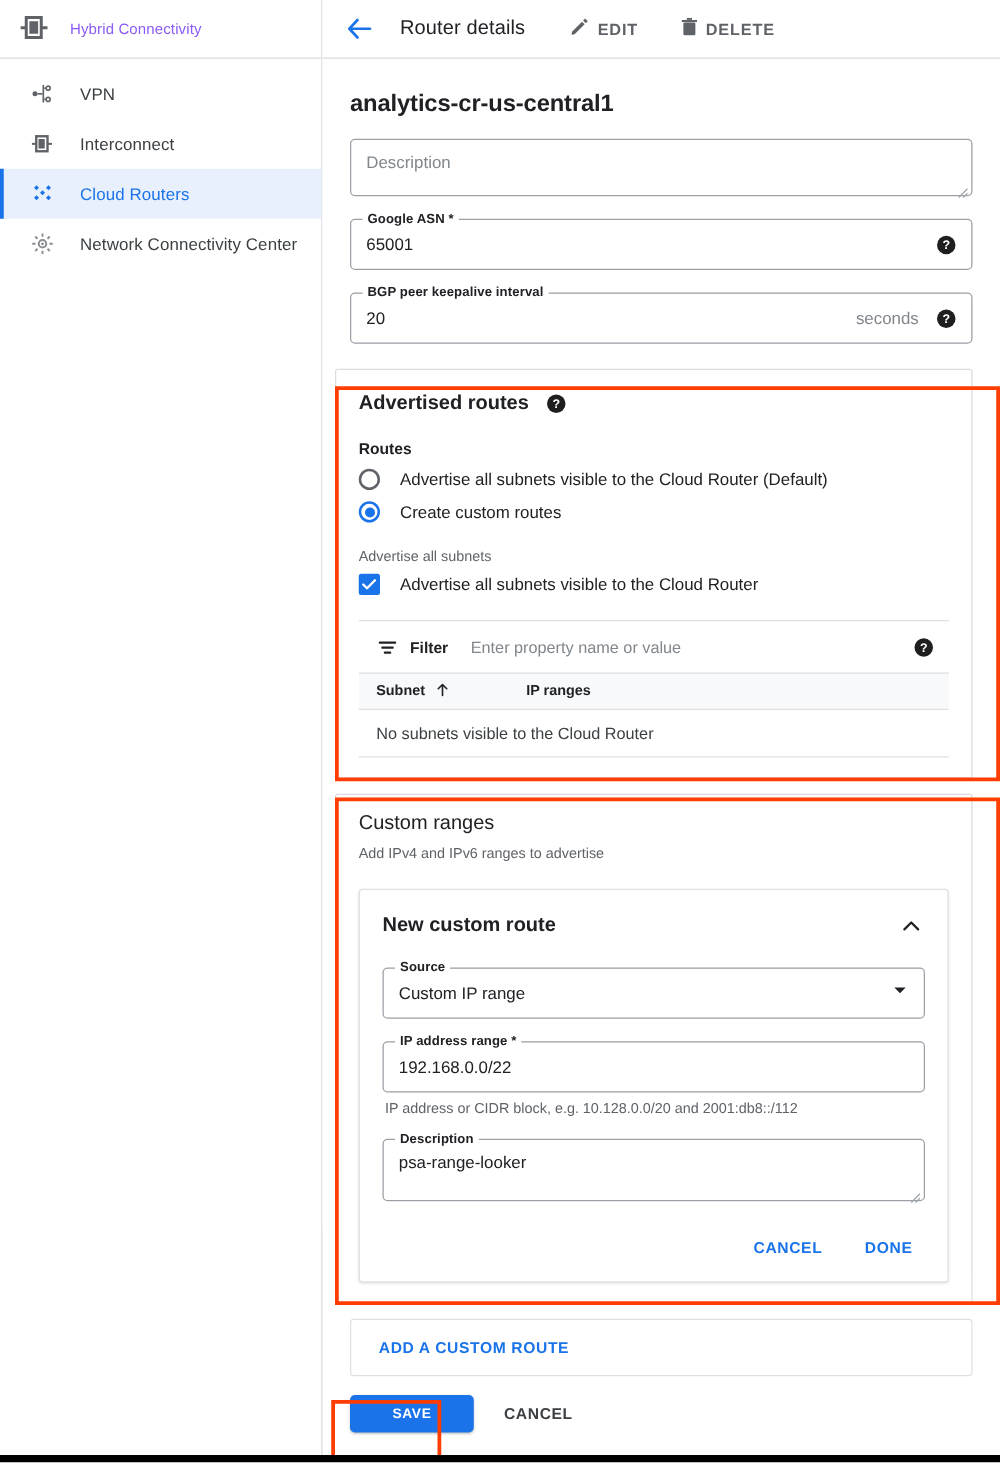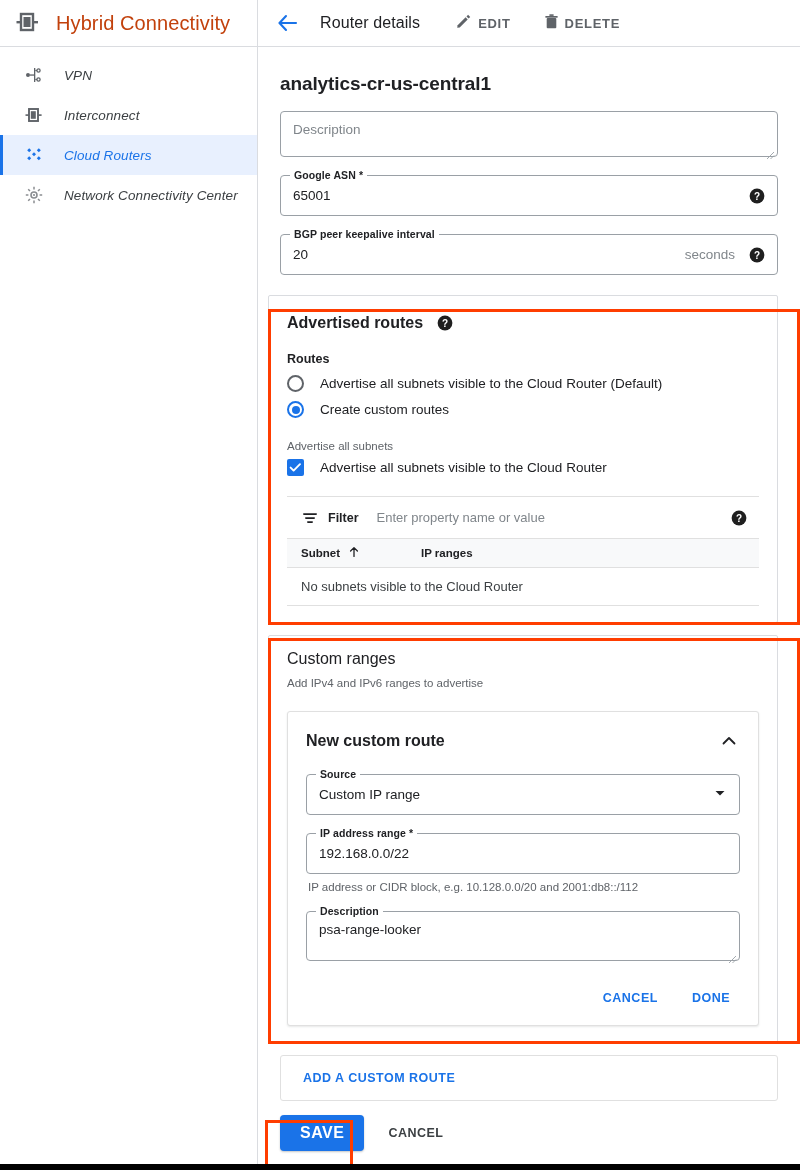--- a/index.html
+++ b/index.html
@@ -21,31 +21,31 @@
     flex: 0 0 258px;
   }
   .sb-header {
     height: 47px;
     display: flex; align-items: center;
     padding-left: 14px;
     border-bottom: 1px solid #dadce0;
   }
   .sb-logo { width: 28px; height: 24px; flex: 0 0 28px; display:flex; align-items:center; justify-content:center;}
   .sb-title {
-    font-size: 20px; font-weight: 400; color: #c2410c;
+    font-size: 12px; font-weight: 400; color: #8b5cf6;
     margin-left: 14px; letter-spacing: .1px;
   }
   .sb-nav { padding-top: 8px; }
   .sb-item {
     height: 40px; display: flex; align-items: center;
     padding-left: 24px; cursor: pointer; position: relative;
     font-size: 13.5px; color: #3c4043;
   }
   .sb-item .sb-ico { width: 20px; height: 20px; flex: 0 0 20px; display:flex; align-items:center; justify-content:center; }
-  .sb-item .sb-lbl { margin-left: 20px; letter-spacing: .1px; font-style: italic; }
+  .sb-item .sb-lbl { margin-left: 20px; letter-spacing: .1px; }
   .sb-item.active {
     background: #e8f0fe; color: #1a73e8;
   }
   .sb-item.active::before {
     content: ""; position: absolute; left: 0; top: 0; bottom: 0;
     width: 3px; background: #1a73e8;
   }
 
   
   .main { flex: 1 1 auto; height: 982px; position: relative; background: #fff; }
@@ -177,22 +177,22 @@
   }
 
   .add-route {
     margin: 12px 22px 0 22px; border: 1px solid #e0e0e0; border-radius: 3px;
     height: 46px; display: flex; align-items: center; padding-left: 14px;
   }
   .add-route .txt-btn { padding: 6px 8px; }
 
   .footer { display: flex; align-items: center; padding: 14px 0 0 22px; gap: 12px; }
   .btn-primary {
-    background: #1a73e8; color: #fff; font-size: 16px; font-weight: 700;
-    letter-spacing: .5px; padding: 9px 20px; border-radius: 4px; cursor: pointer;
+    background: #1a73e8; color: #fff; font-size: 11px; font-weight: 700;
+    letter-spacing: .5px; padding: 9px 34px; border-radius: 4px; cursor: pointer;
     text-transform: uppercase; box-shadow: 0 1px 2px rgba(60,64,67,.3);
   }
   .btn-flat {
     color: #3c4043; font-size: 12.5px; font-weight: 700; letter-spacing: .5px;
     padding: 9px 12px; cursor: pointer; text-transform: uppercase;
   }
 
   
   .anno {
     position: absolute; border: 3px solid #ff3d00; pointer-events: none; z-index: 50;

